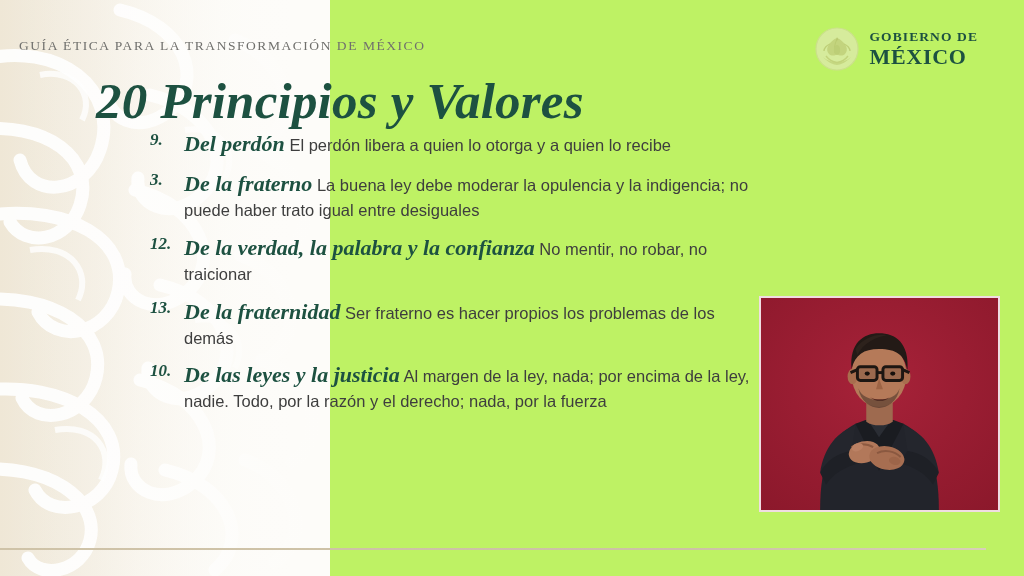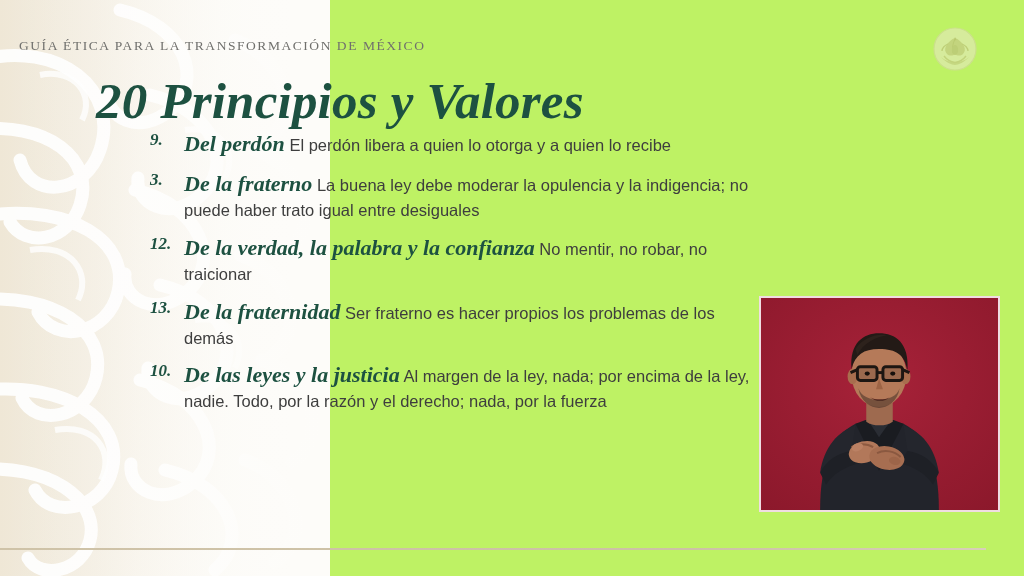--- a/index.html
+++ b/index.html
@@ -201,20 +201,24 @@
         <path d="M9,31 C13,36 20,39 23,39 C26,39 33,36 37,31 C33,35 27,36 23,36 C19,36 13,35 9,31 Z" fill="#cdbf9f"></path>
         <path d="M12,30 C15,34 19,36 23,36.5 C27,36 31,34 34,30" fill="none" stroke="#c6b694" stroke-width="1.4"></path>
         <path d="M23,12 C26,13 30,16 32,20 C33.5,23 33,26 31,28 C29,30 25,30 23,28 C21,30 17,30 15,28 C13,26 12.5,23 14,20 C16,16 20,13 23,12 Z" fill="#c9b898"></path>
         <path d="M23,13 C21,17 20,22 21,27" fill="none" stroke="#b8a681" stroke-width="1.1"></path>
         <path d="M30,18 C33,19 36,22 36,25" fill="none" stroke="#bfae8c" stroke-width="1.3"></path>
         <path d="M16,18 C13,19 10,22 10,25" fill="none" stroke="#bfae8c" stroke-width="1.3"></path>
         <ellipse cx="23" cy="24" rx="3.2" ry="5" fill="#bcab88"></ellipse>
         <path d="M23,11 L24.5,14 L22,14.5 Z" fill="#b5a17c"></path>
       </svg>
     </span>
+    <span class="logo-text">
+      <span class="logo-line1">GOBIERNO DE</span>
+      <span class="logo-line2">MÉXICO</span>
+    </span>
   </div>
 
   <div class="title">20 Principios y Valores</div>
 
   <div class="list">
 
     <div class="item">
       <span class="num">9.</span>
       <span class="body"><span class="term">Del perdón</span> <span class="desc">El perdón libera a quien lo otorga y a quien lo recibe</span></span>
     </div>

